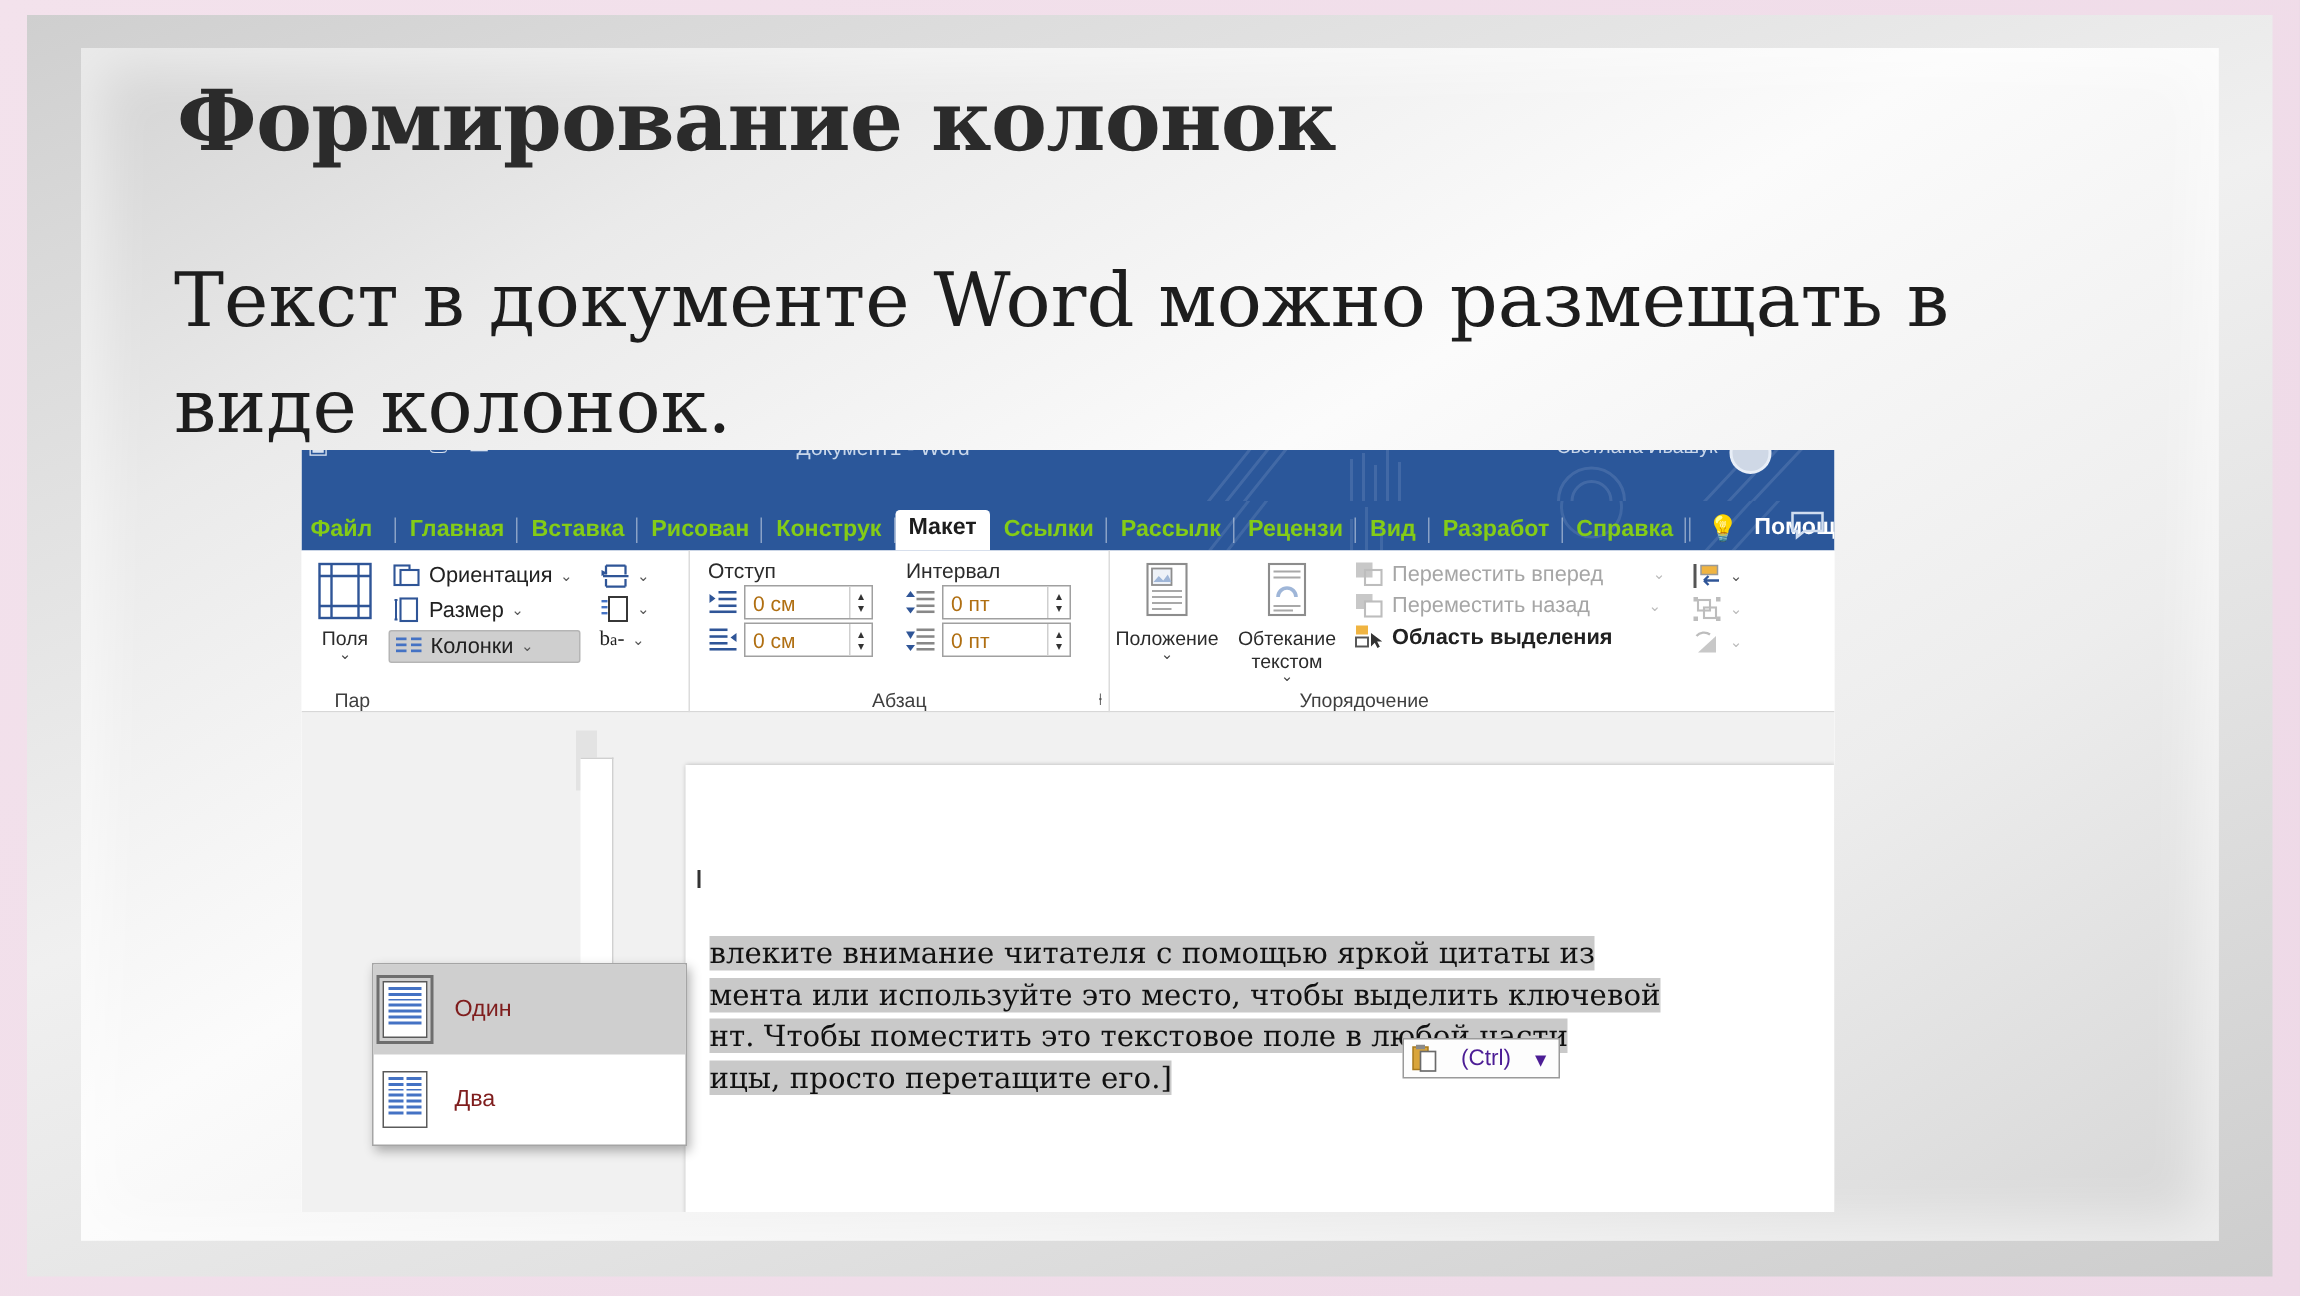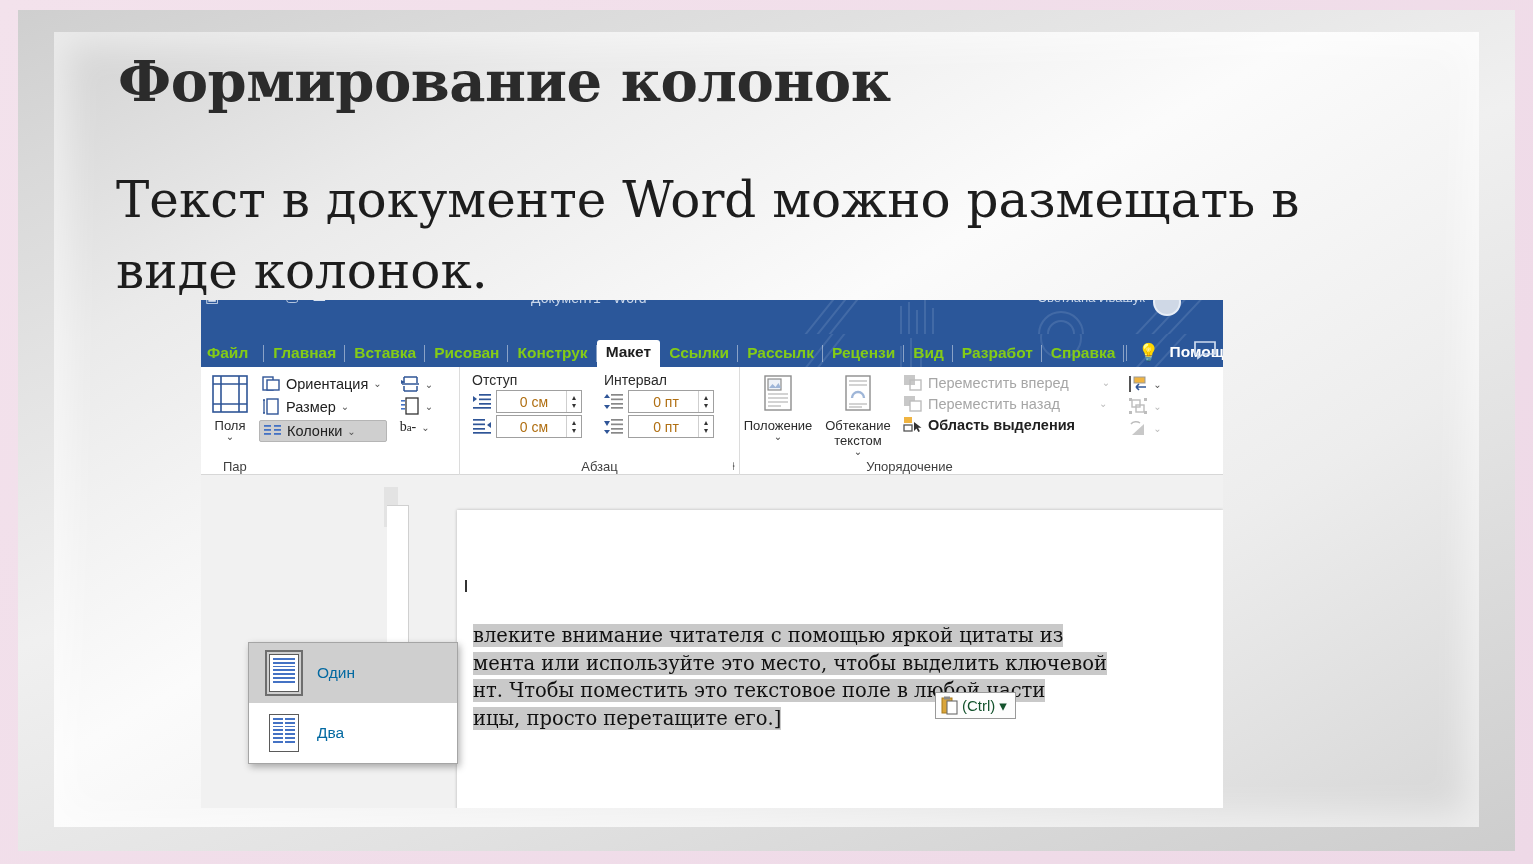--- a/index.html
+++ b/index.html
@@ -113,21 +113,21 @@
     display: flex; align-items: center; gap: 5px;
     font-size: 14.5px; color: #212121; padding: 2px 5px 2px 3px; white-space: nowrap;
     border-radius: 2px;
   }
   .smallbtn.pressed { background:#cfcfcf; border:1px solid #b5b5b5; }
   .smallbtn.dim { color: #a6a6a6; }
   .cv-s { font-size: 10px; color: #555; }
   .icobox { display:inline-flex; align-items:center; justify-content:center; }
 
   .spin-label { font-size: 14px; color:#2b2b2b; }
-  .spinrow { display:flex; align-items:center; gap:4px; margin-top:2px;text-align:center; }
+  .spinrow { display:flex; align-items:center; gap:4px; margin-top:2px; }
   .spin {
     display:flex; align-items:center; width: 86px; height: 23px;
     border:1px solid #a0a0a0; background:#fff;
   }
   .spin .val { flex:1; font-size:14px; color:#b06f12; padding-left:5px; }
   .spin .arrows { width:15px; display:flex; flex-direction:column; align-items:center;
     justify-content:center; font-size:8px; color:#333; line-height:8px; border-left:1px solid #cfcfcf; height:100%; }
   .dlg-launch { position:absolute; right:4px; bottom:2px; font-size:11px; color:#555; }
 
   
@@ -148,42 +148,42 @@
     background: #ffffff; box-shadow: 0 0 3px rgba(0,0,0,.25);
   }
   .doc-text {
     position:absolute; left: 16px; top: 112px; width: 740px;
     font-family: "DejaVu Serif", serif; font-size: 19.5px; line-height: 1.42; color:#111;
   }
   .doc-text span { background:#c9c9c9; }
   .caret-col { position:absolute; left:8px; top: 70px; width:2px; height:12px; background:#333; }
   .paste-btn {
     position:absolute; left: 478px; top: 182px;
-    display:flex; align-items:center; gap:4px;
+    display:flex; align-items:center; gap:16px;
     border:1px solid #9a9a9a; background:#fdfdfd; padding: 3px 8px 3px 5px;
-    font-size:15px; color:#14532d;
+    font-size:15px; color:#4c1d95;
   }
   .left-margin-strip {
     position:absolute; left:186px; top:30px; width: 22px; height: 200px; background:#fff;
     border:1px solid #d0d0d0; border-left:none;
   }
   .vscroll-stub {
     position:absolute; left: 183px; top: 12px; width: 14px; height: 40px; background:#e3e3e3;
   }
 
   
   .dropdown {
     position: absolute; left: 47px; top: 167px; width: 210px;
     background: #ffffff; border: 1px solid #a5a5a5;
     box-shadow: 2px 3px 7px rgba(0,0,0,.30);
     z-index: 40;
   }
   .dd-item {
-    display:flex; align-items:center; height: 60px; padding-left: 20px; gap: 18px;
-    font-size: 15.5px; color:#0369a1;
+    display:flex; align-items:center; height: 60px; padding-left: 6px; gap: 18px;
+    font-size: 15.5px; color:#7f1d1d;
   }
   .dd-item.sel { background:#cfcfcf; }
   .dd-item.sel .colglyph { outline: 2px solid #6e6e6e; outline-offset: 2px; }
   .colglyph {
     width: 30px; height: 38px; background:#fff; border:1.6px solid #5a5a5a;
     padding: 3px; display:flex; gap: 2px;
   }
   .colglyph .col { flex:1; display:flex; flex-direction:column; justify-content:flex-start; gap:2px; }
   .colglyph .col i { display:block; height:1.8px; background:#4472c4; }
 </style>

